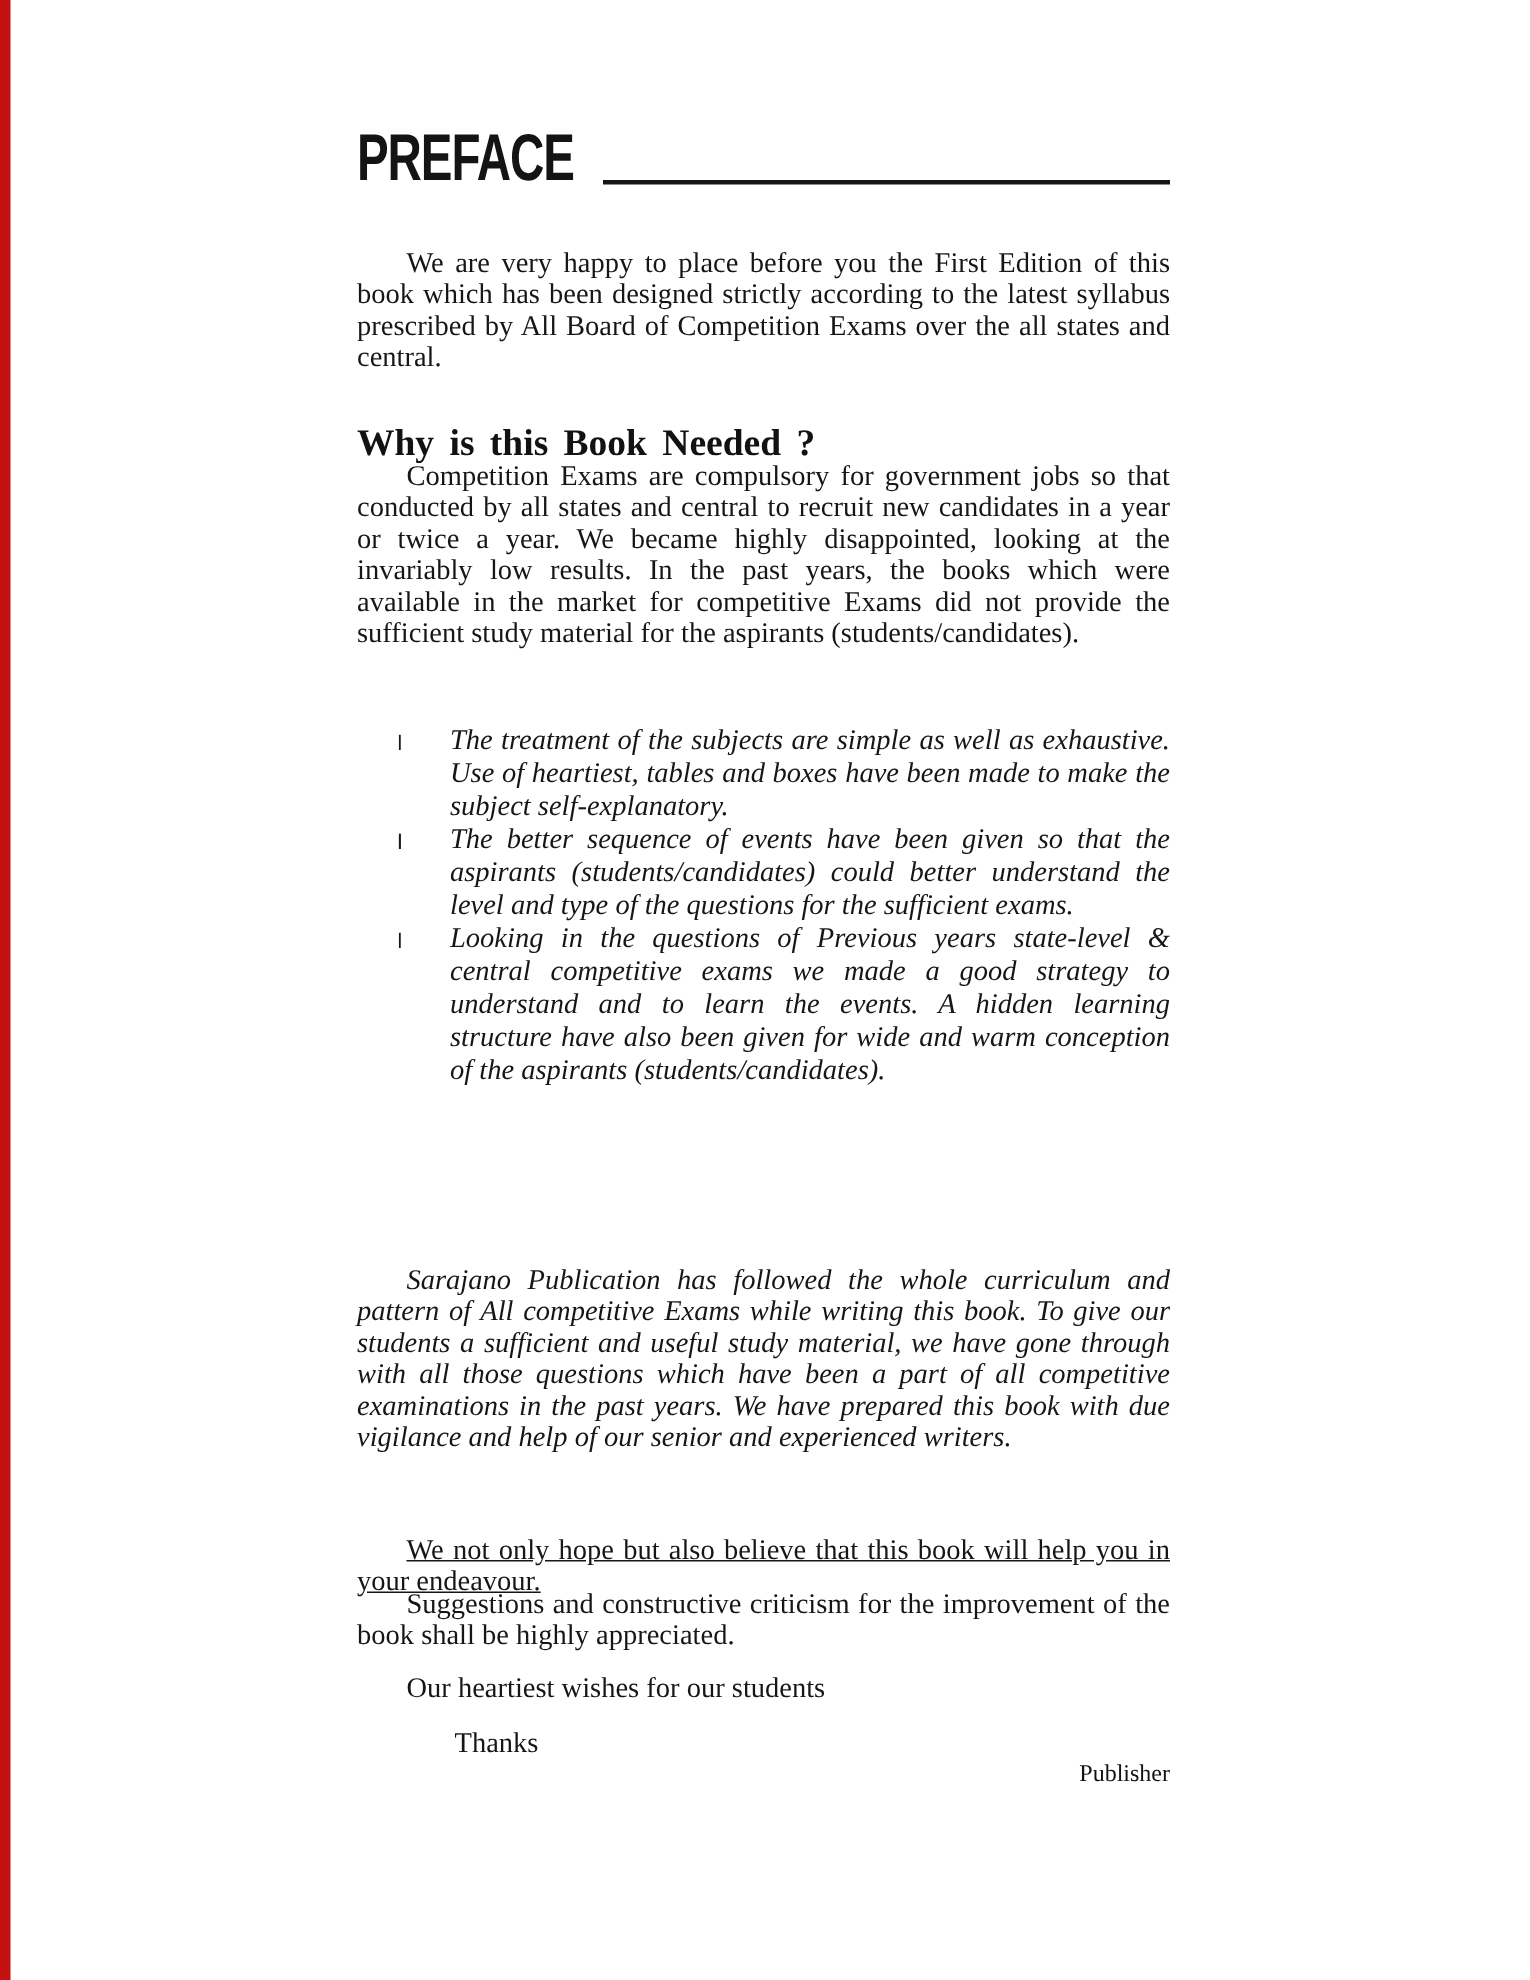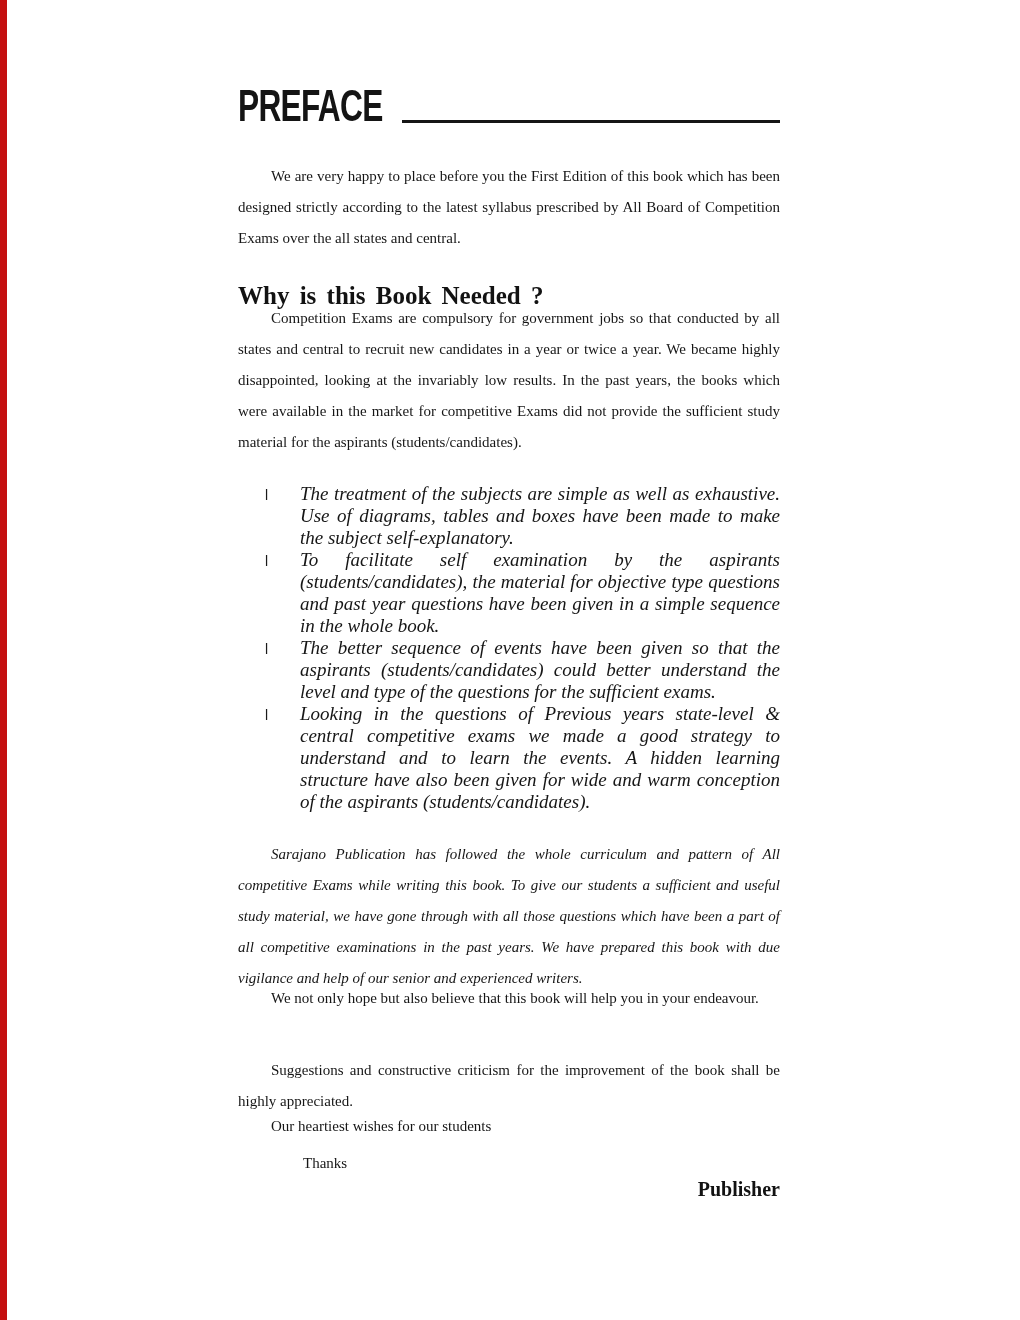--- a/index.html
+++ b/index.html
@@ -25,21 +25,21 @@
     font-family:"Liberation Sans", sans-serif;
     font-weight:bold;font-size:44px;line-height:44px;
     letter-spacing:-1px;white-space:nowrap;
     transform:scaleX(0.72);transform-origin:0 100%;
     color:#141414;
   }
   #title-rule{flex:1;border-bottom:3px solid #151515;margin-bottom:5px;}
 
   
   .para{
-    font-size:15px;line-height:31px;
+    font-size:19px;line-height:21px;
     text-align:justify;
     text-indent:33px;
   }
   .h-serif{font-weight:bold;color:#121212;margin-top:32px;}
   #heading-why{top:250px;font-size:25px;line-height:28px;word-spacing:4px;}
   #heading-salient{top:452px;font-size:20.5px;line-height:24px;word-spacing:2.5px;}
 
   
   #features{top:483px;margin:0;padding:0;list-style:none;}
   #features li{
@@ -52,27 +52,27 @@
   #features .marker{
     position:absolute;left:27px;top:2px;
     font-style:normal;
     font-family:"Liberation Sans", sans-serif;
     font-size:14px;line-height:20px;color:#1a1a1a;
   }
 
   #para-intro{top:146px;}
   #para-why{top:288px;}
   #para-sarajano{top:824px;font-style:italic;}
-  #para-hope{top:968px;}
+  #para-hope{top:1004px;text-decoration:underline;}
   #para-suggestions{top:1040px;}
   #para-wishes{top:1096px;text-align:left;}
   #thanks-line{top:1133px;text-indent:65px;text-align:left;}
   #publisher-line{
     top:1158px;text-align:right;
-    font-weight:bold;font-size:20px;color:#121212;
+    font-weight:normal;font-size:16px;color:#121212;
     word-spacing:1px;
   }
 </style>
 </head>
 <body>
 
 <div id="page">
   <div id="edge-strip"></div>
 
   <div class="block" id="title-row">
@@ -83,25 +83,24 @@
   <p class="block para" id="para-intro">We are very  happy to place before you the First Edition of this book which has been designed strictly according to the latest syllabus prescribed by All Board of Competition Exams  over the all states and central.</p>
 
   <div class="block h-serif" id="heading-why">Why is this Book Needed ?</div>
 
   <p class="block para" id="para-why">Competition Exams are compulsory for government jobs  so that conducted by all states and central to recruit new candidates in a year or twice a year. We became highly disappointed, looking at the invariably low results. In the past years, the books which were available in the market for competitive Exams did not provide the sufficient study material for the aspirants (students/candidates).</p>
 
 
   <ul class="block" id="features">
     <li>
       <span class="marker">l</span>
-      <span>The treatment of the subjects are simple as well as exhaustive. Use of diagrams, tables and boxes have been made to make the subject self-explanatory.</span>
+      <span>The treatment of the subjects are simple as well as exhaustive. Use of heartiest, tables and boxes have been made to make the subject self-explanatory.</span>
     </li>
     <li>
       <span class="marker">l</span>
-      <span>To facilitate self examination by the aspirants (students/candidates), the material for objective type questions and past year questions have been given in a simple sequence in  the whole book.</span>
     </li>
     <li>
       <span class="marker">l</span>
       <span>The better sequence of events have been given so that the aspirants (students/candidates) could better understand the level and type of the questions for the sufficient exams.</span>
     </li>
     <li>
       <span class="marker">l</span>
       <span>Looking in the questions of Previous years state-level &amp; central competitive exams we made a good strategy to understand and to learn the events. A hidden learning structure have also been given for wide and warm conception of the aspirants (students/candidates).</span>
     </li>
   </ul>

